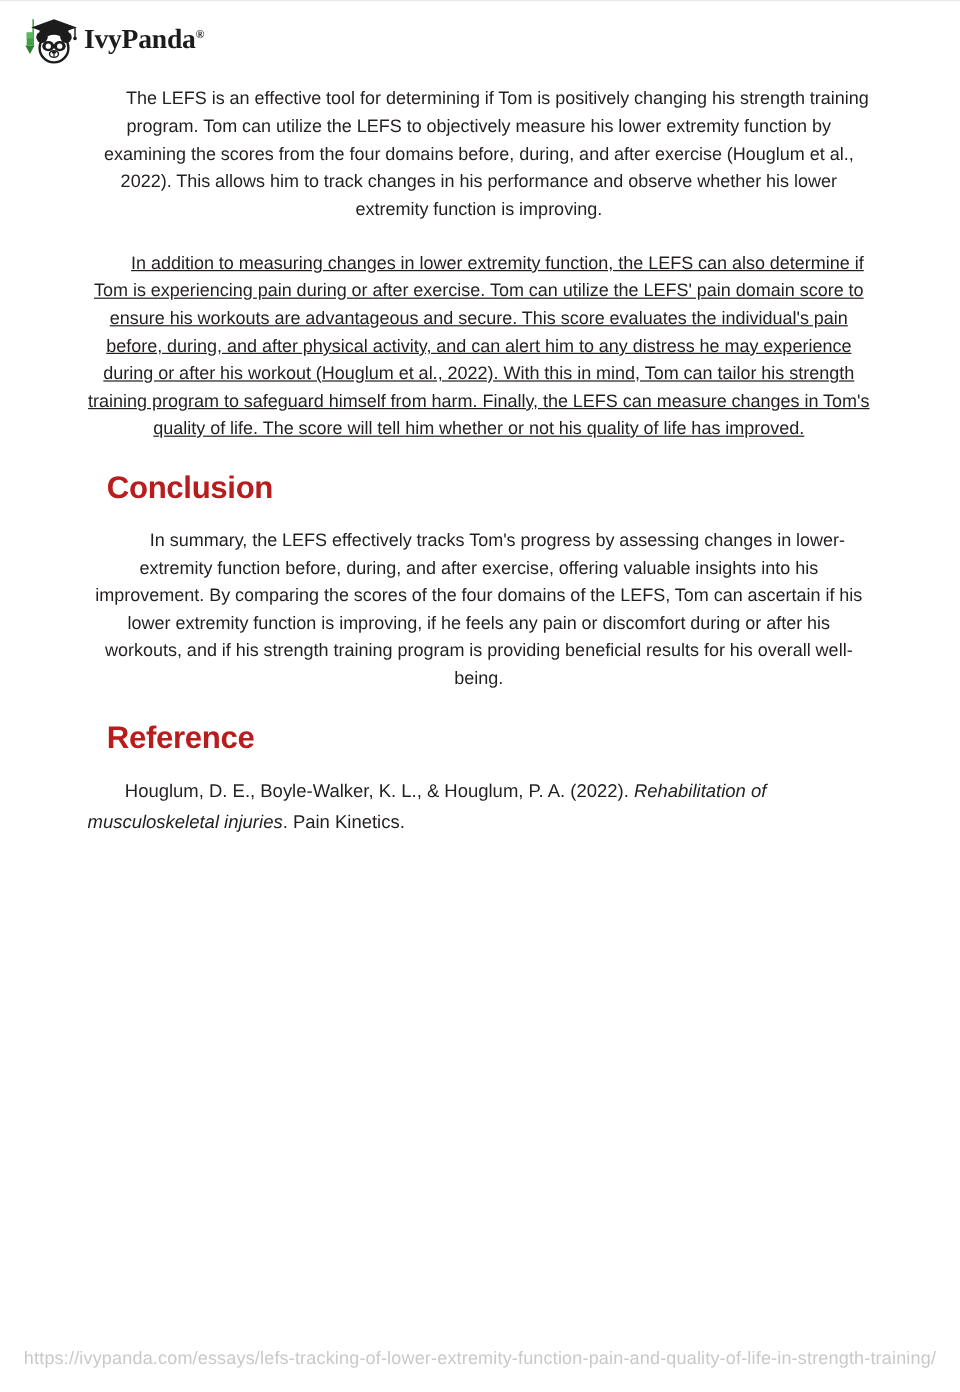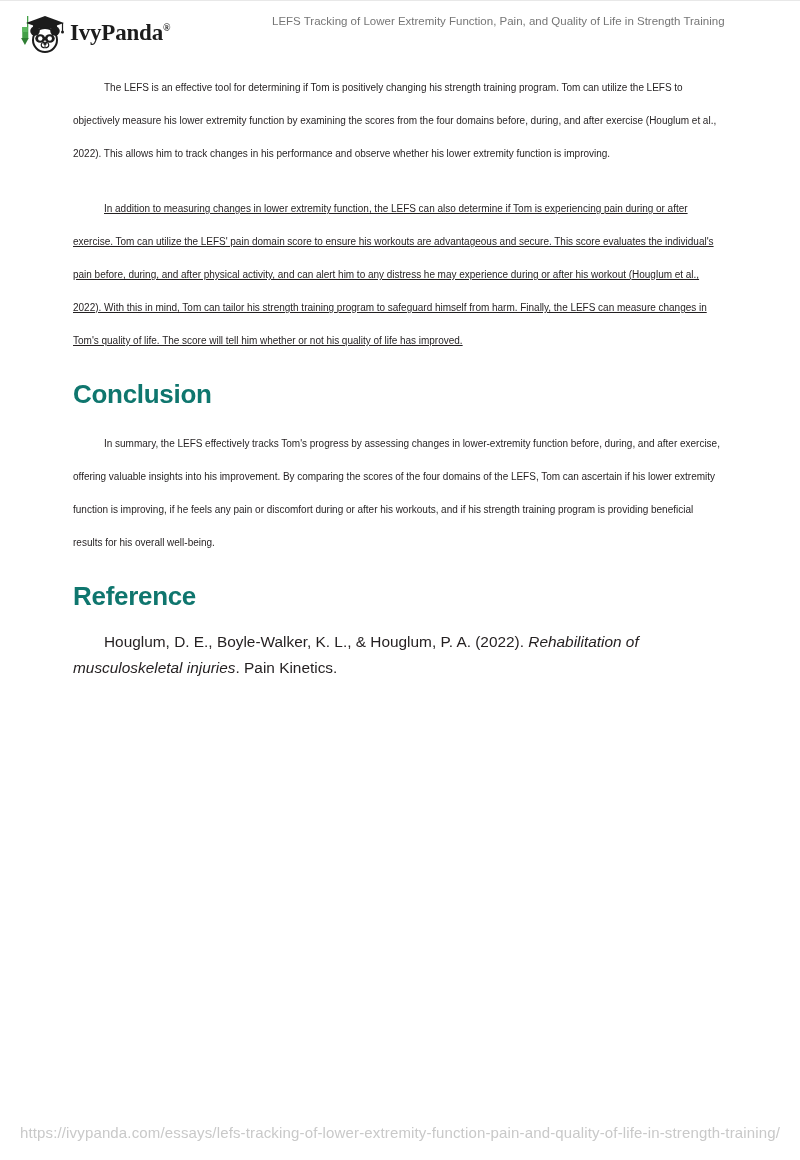--- a/index.html
+++ b/index.html
@@ -81,38 +81,38 @@
 
   
   .content {
     position: absolute;
     left: 73px;
     top: 70px;
     width: 652px;
   }
 
   p.body-text {
-    font-size: 10px;
-    line-height: 33px;
+    font-size: 15px;
+    line-height: 23px;
     color: #231f20;
     margin: 0 0 22px 0;
     text-indent: 31px;
-    text-align: left;
+    text-align: center;
     word-spacing: -0.1px;
   }
 
   p.body-text.tight {
     text-decoration: underline;
   }
 
   h2.section-heading {
     font-size: 26px;
     font-weight: bold;
-    color: #0f766e;
-    margin: 10px 0 17px 0;
+    color: #b91c1c;
+    margin: 10px 0 17px 16px;
     line-height: 1.2;
     letter-spacing: -0.3px;
   }
 
   h2.section-heading.reference-heading {
     margin-top: 14px;
     margin-bottom: 17px;
   }
 
   p.reference-entry {
@@ -176,21 +176,20 @@
         <circle cx="71.5" cy="53" r="4.4" fill="#ffffff"></circle>
         <rect x="60" y="51" width="4" height="3" fill="#1c1c1c"></rect>
 
         <ellipse cx="62" cy="66" rx="7.5" ry="5.5" fill="#ffffff" stroke="#1c1c1c" stroke-width="2.4"></ellipse>
         <ellipse cx="62" cy="63.5" rx="3.4" ry="2.4" fill="#1c1c1c"></ellipse>
         <path d="M62 66 L62 70" stroke="#1c1c1c" stroke-width="2" fill="none"></path>
       </svg>
       <span class="brand-name"><span>IvyPanda</span><span class="brand-reg">®</span></span>
     </div>
 
-    <div class="header-title">LEFS Tracking of Lower Extremity Function, Pain, and Quality of Life in Strength Training</div>
   </div>
 
   <div class="content">
 
     <p class="body-text">The LEFS is an effective tool for determining if Tom is positively changing his strength training program. Tom can utilize the LEFS to objectively measure his lower extremity function by examining the scores from the four domains before, during, and after exercise (Houglum et al., 2022). This allows him to track changes in his performance and observe whether his lower extremity function is improving.</p>
 
     <p class="body-text tight">In addition to measuring changes in lower extremity function, the LEFS can also determine if Tom is experiencing pain during or after exercise. Tom can utilize the LEFS' pain domain score to ensure his workouts are advantageous and secure. This score evaluates the individual's pain before, during, and after physical activity, and can alert him to any distress he may experience during or after his workout (Houglum et al., 2022). With this in mind, Tom can tailor his strength training program to safeguard himself from harm. Finally, the LEFS can measure changes in Tom's quality of life. The score will tell him whether or not his quality of life has improved.</p>
 
     <h2 class="section-heading">Conclusion</h2>
 

